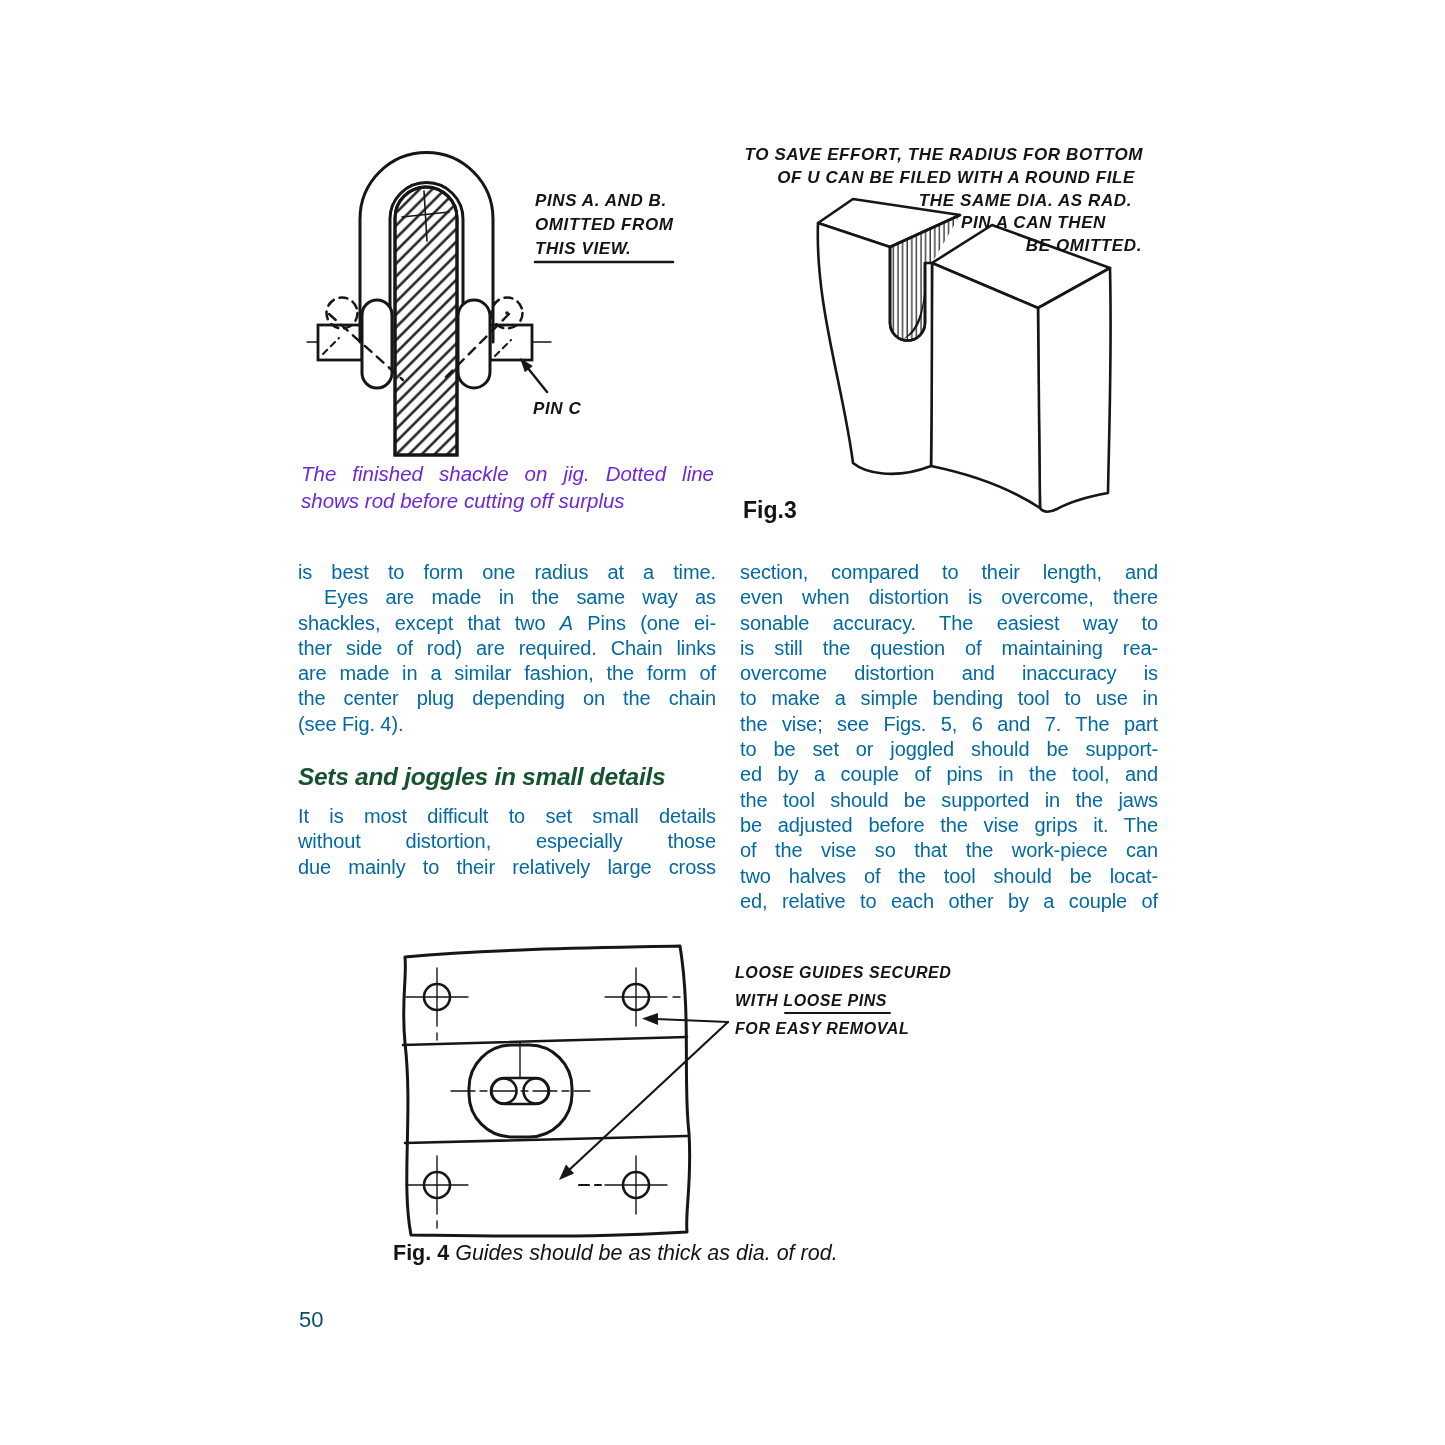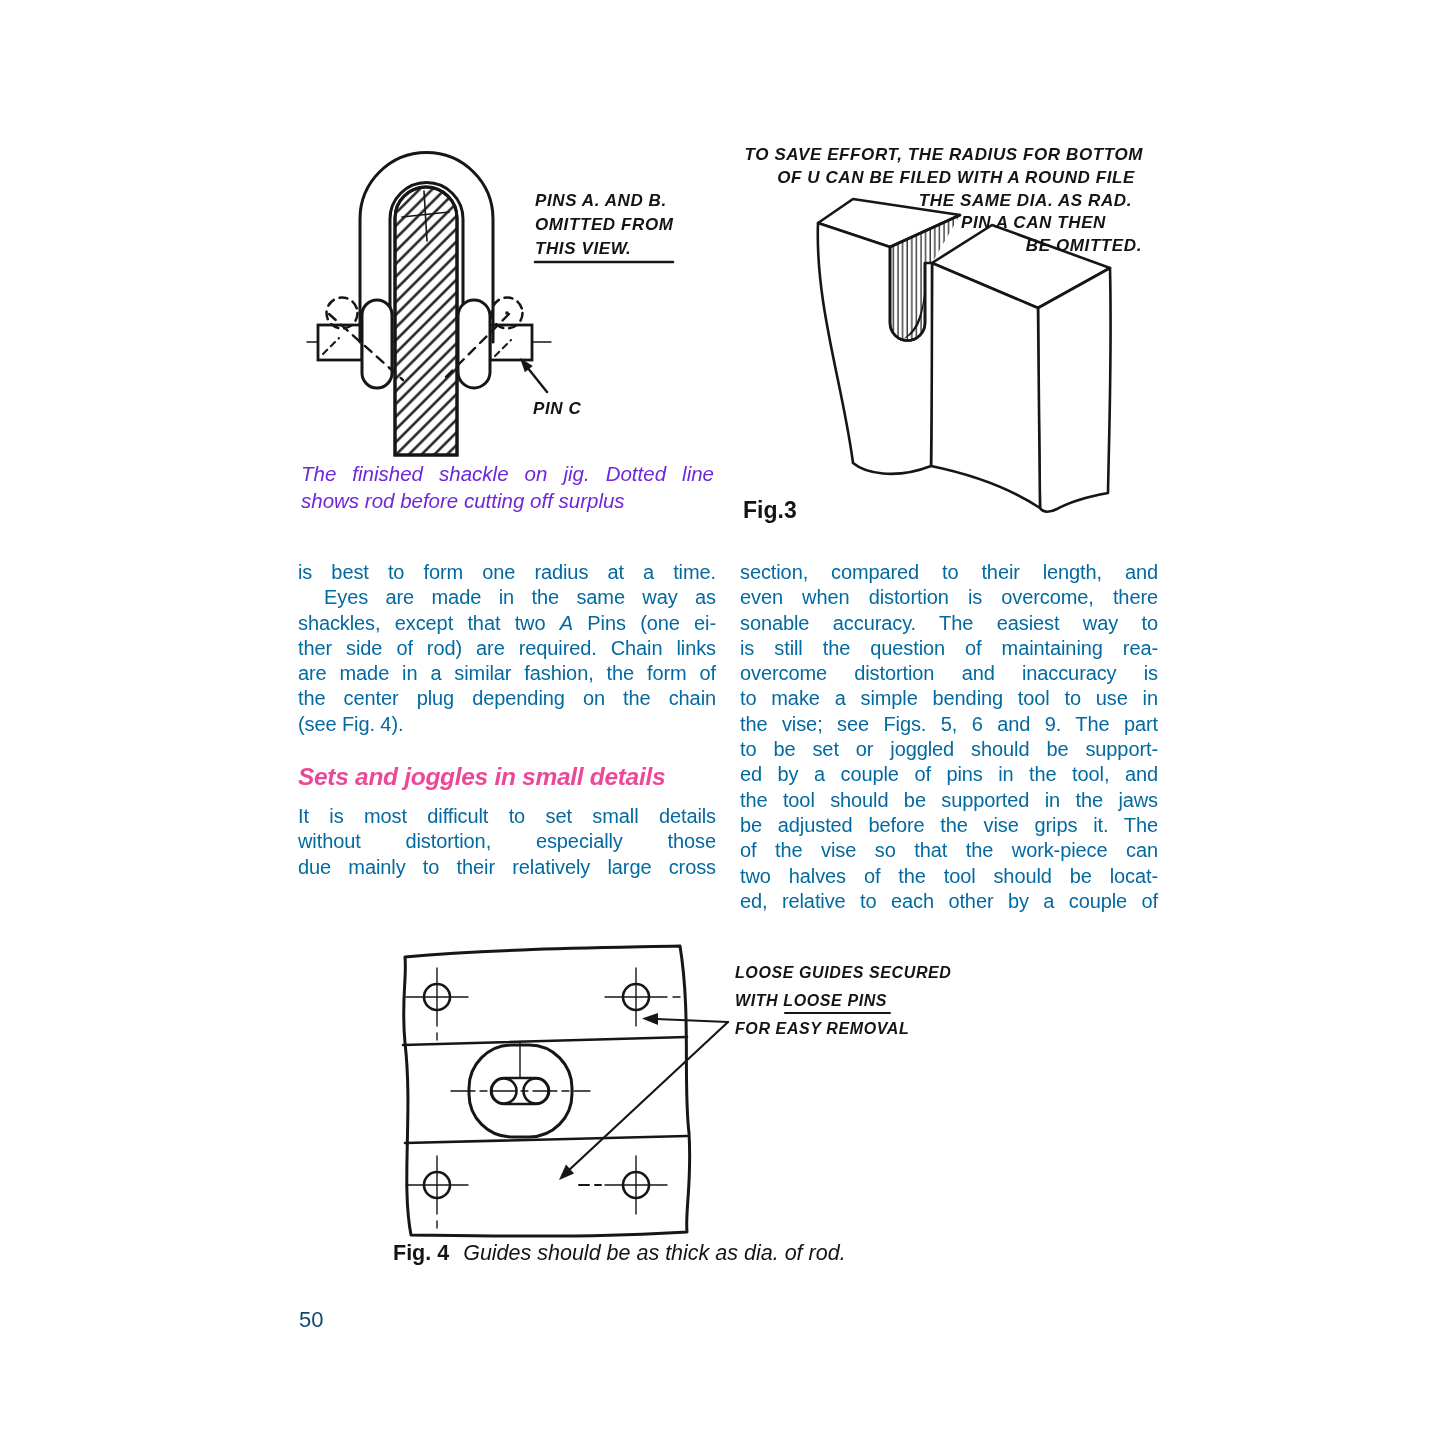--- a/index.html
+++ b/index.html
@@ -6,26 +6,26 @@
   .page{position:relative;width:1445px;height:1445px;background:#ffffff;overflow:hidden;
         font-family:"Liberation Sans",sans-serif;color:#1b1b1b;}
   .abs{position:absolute;}
   
   .col{position:absolute;width:418px;font-size:20px;line-height:25.3px;letter-spacing:-0.1px;color:#0369a1;}
   .ln{text-align:justify;text-align-last:justify;height:25.3px;}
   .nj{text-align-last:left;}
   .ind{padding-left:26px;}
   .it{font-style:italic;}
   .heading{position:absolute;left:298px;top:763px;width:420px;white-space:nowrap;
-           font-size:24.5px;font-weight:bold;font-style:italic;letter-spacing:-0.3px;color:#ec4899;}
+           font-size:24.5px;font-weight:bold;font-style:italic;letter-spacing:-0.3px;color:#14532d;}
   .caption{position:absolute;left:301px;top:461px;width:413px;font-style:italic;
            font-size:20.5px;line-height:26.5px;color:#6d28d9;}
   .caption .ln{height:26.5px;}
   .figcap4{position:absolute;left:393px;top:1241px;font-size:21.5px;color:#141414;white-space:nowrap;}
-  .figcap4 .b{font-weight:bold;margin-right:14px;}
+  .figcap4 .b{font-weight:bold;margin-right:6px;}
   .figcap4 .i{font-style:italic;}
   .pagenum{position:absolute;left:299px;top:1307px;font-size:22px;color:#0c4a6e;}
   
   svg text{font-family:"Liberation Sans",sans-serif;font-style:italic;font-weight:bold;
            fill:#141414;letter-spacing:0.6px;}
   .hand17{font-size:17px;}
   .hand16{font-size:16px;}
   .figlab{font-style:normal;font-size:23px;letter-spacing:0;}
 </style>
 </head>
@@ -131,21 +131,21 @@
     <div class="ln">due mainly to their relatively large cross</div>
   </div>
 
   <div class="col" style="left:740px;top:560px;">
     <div class="ln">section, compared to their length, and</div>
     <div class="ln">even when distortion is overcome, there</div>
     <div class="ln">sonable accuracy. The easiest way to</div>
     <div class="ln">is still the question of maintaining rea-</div>
     <div class="ln">overcome distortion and inaccuracy is</div>
     <div class="ln">to make a simple bending tool to use in</div>
-    <div class="ln">the vise; see Figs. 5, 6 and 9. The part</div>
+    <div class="ln">the vise; see Figs. 5, 6 and 7. The part</div>
     <div class="ln">to be set or joggled should be support-</div>
     <div class="ln">ed by a couple of pins in the tool, and</div>
     <div class="ln">the tool should be supported in the jaws</div>
     <div class="ln">be adjusted before the vise grips it. The</div>
     <div class="ln">of the vise so that the work-piece can</div>
     <div class="ln">two halves of the tool should be locat-</div>
     <div class="ln">ed, relative to each other by a couple of</div>
   </div>
 
   <svg class="abs" style="left:393px;top:933px;" width="732" height="332" viewBox="0 0 732 332">

